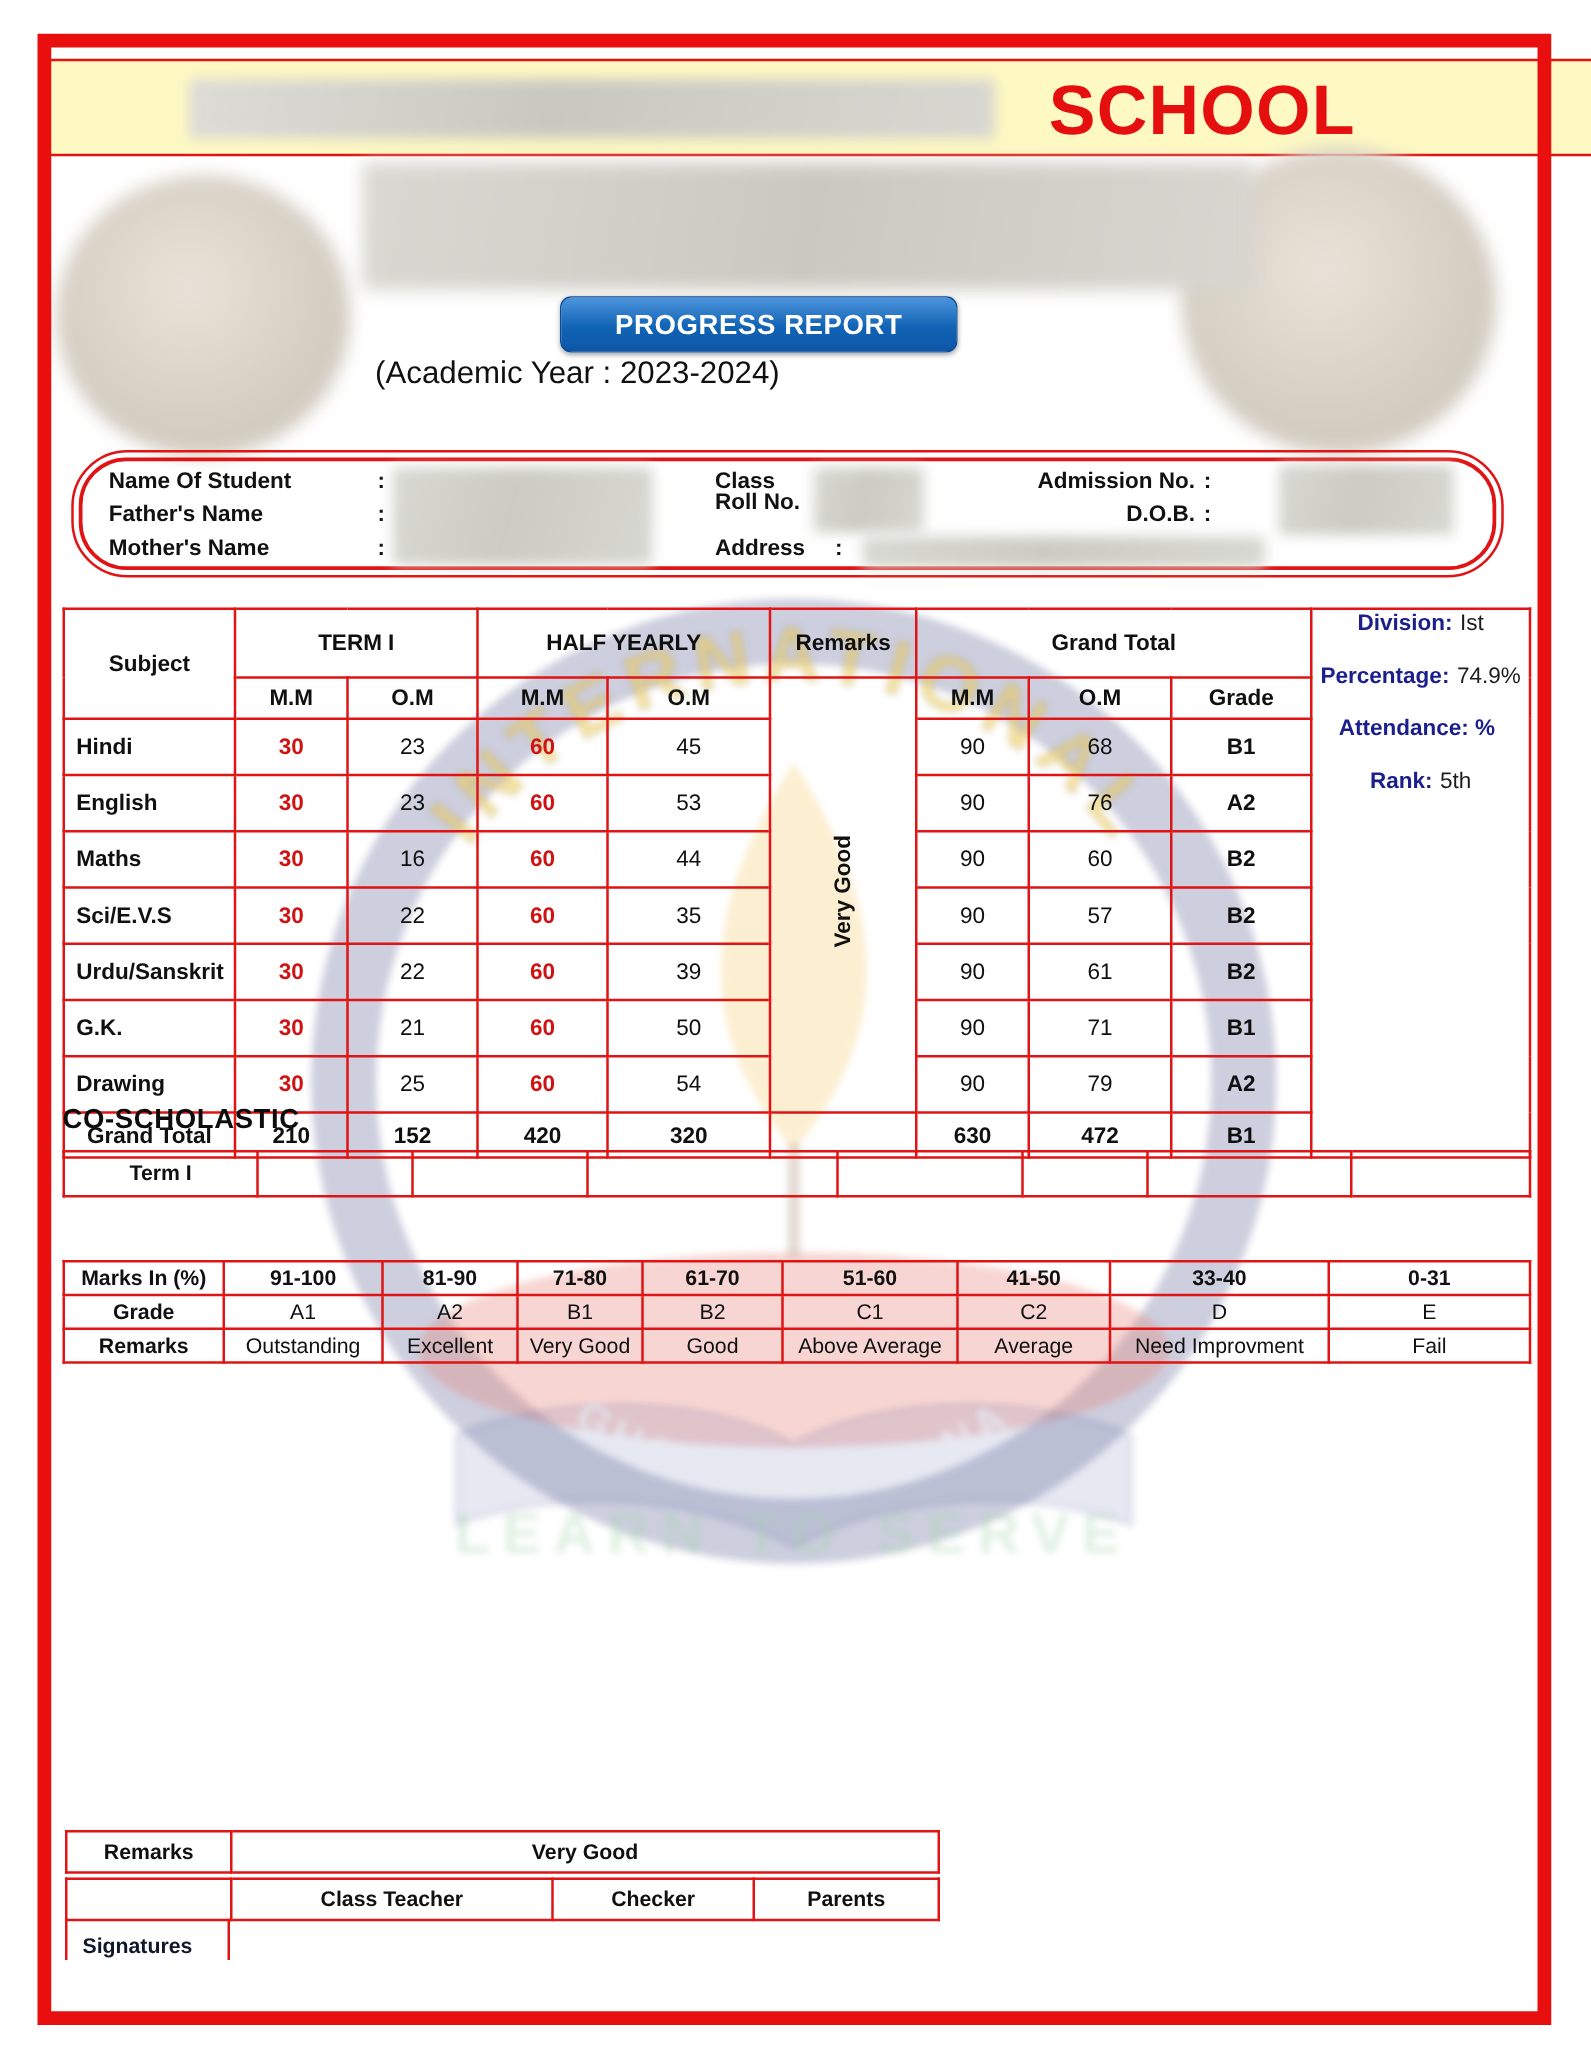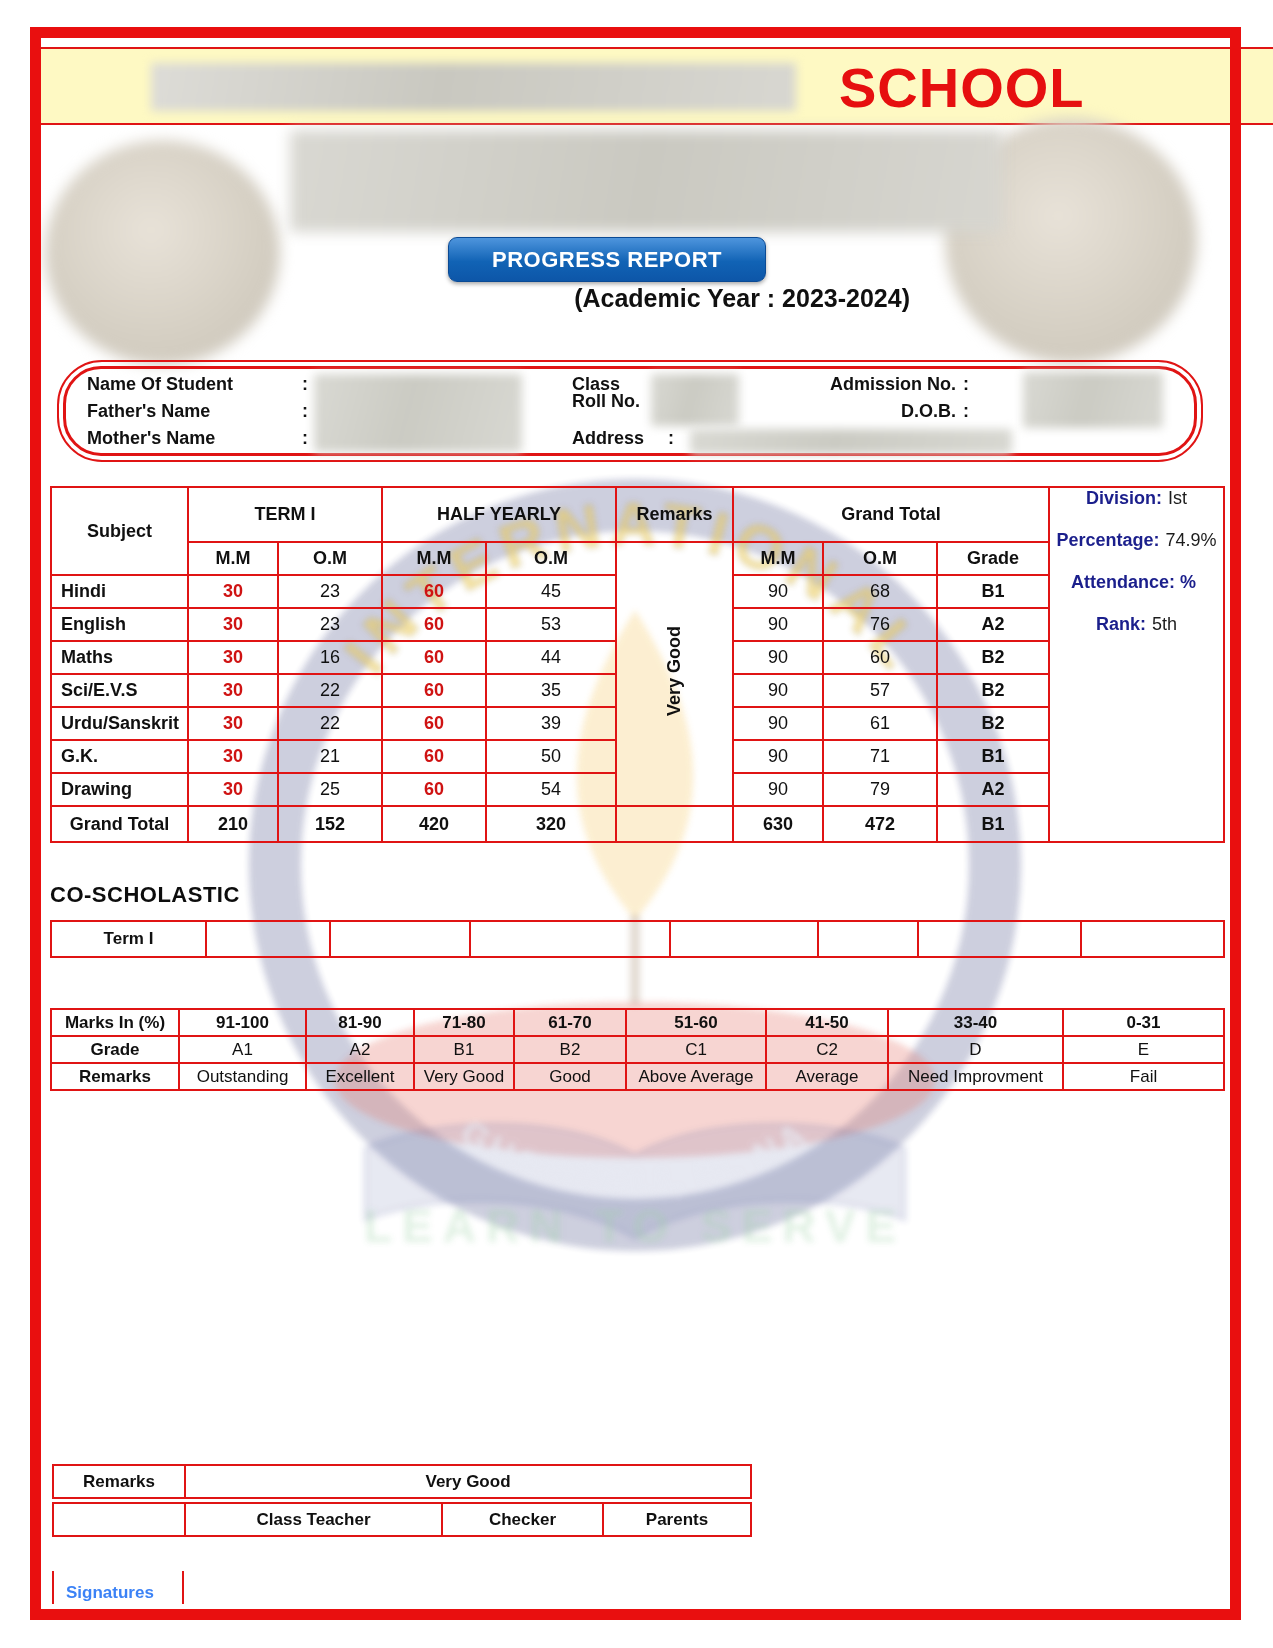--- a/index.html
+++ b/index.html
@@ -14,49 +14,49 @@
   .layer{z-index:2;}
   
   .page-border{left:30px;top:27px;width:1211px;height:1593px;border:11px solid #e90f0f;z-index:3;pointer-events:none;}
   
   .header-box{left:34px;top:47px;width:1268px;height:78px;background:#fef9c3;border:2px solid var(--red);z-index:2;}
   .name-redact{left:115px;top:14px;width:645px;height:48px;background:linear-gradient(100deg,#dddcd7 0%,#c9c8c0 45%,#d8d7d1 100%);filter:blur(5px);}
   .school-title{left:803px;top:6px;font-size:56px;font-weight:700;color:#e60f0f;letter-spacing:1px;}
   .photo-blur{border-radius:50%;background:radial-gradient(circle at 45% 40%,#e8e2d8 0%,#d6d0c4 55%,#cfc9bd 78%,rgba(207,201,189,0) 100%);filter:blur(7px);z-index:2;}
   .addr-redact{left:290px;top:130px;width:712px;height:102px;background:linear-gradient(100deg,#d9d8d2 0%,#cac9c1 50%,#d7d6d0 100%);filter:blur(7px);z-index:2;}
   .report-btn{left:448px;top:237px;width:318px;height:45px;border-radius:9px;background:linear-gradient(#4e95dd,#1163b5 55%,#0d56a8);border:1px solid #0b4a94;box-shadow:0 2px 4px rgba(0,0,0,.35);display:flex;align-items:center;justify-content:center;color:#ffffff;font-size:22px;font-weight:700;letter-spacing:.5px;z-index:2;}
-  .acad-year{left:300px;top:284px;width:610px;text-align:right;font-size:25px;font-weight:700;color:#101010;z-index:2;}
+  .acad-year{left:300px;top:284px;width:610px;text-align:left;font-size:25px;font-weight:400;color:#101010;z-index:2;}
   
   .info-outer{left:57px;top:360px;width:1146px;height:102px;border:2px solid var(--red);border-radius:45px;z-index:2;}
   .info-inner{position:absolute;left:4px;top:4px;right:4px;bottom:4px;border:3px solid var(--red);border-radius:38px;}
   .ilabel{font-size:18px;font-weight:700;color:#111;z-index:2;white-space:nowrap;}
   .redact{background:linear-gradient(105deg,#d9d9d3 0%,#cbcbc3 45%,#d8d8d2 100%);filter:blur(5px);border-radius:2px;z-index:2;}
   
   .rt{border-collapse:collapse;table-layout:fixed;background:transparent;}
   .rt td{border:2px solid var(--red);text-align:center;font-weight:700;font-size:18px;color:#101010;padding:0;overflow:hidden;}
   .rt .lft{text-align:left;padding-left:9px;}
   .rt .om{font-weight:400;}
   .rt .mm{color:var(--mark-red);}
   .h1 td{height:55px;}
   .h2 td{height:33px;}
-  .dr td{height:33px;}
+  .dr td{height:45px;}
   .tr-total td{height:36px;}
   .remarks-merged span{writing-mode:vertical-rl;transform:rotate(180deg);font-weight:700;font-size:18px;color:#101010;}
   .panel-cell{vertical-align:top;text-align:left;padding:62px 4px 0 10px;}
   .sum-line{margin-bottom:21px;font-size:18px;white-space:nowrap;}
   .sum-label{color:var(--navy);font-weight:700;}
   .sum-val{font-weight:400;color:#1c1c1c;margin-left:6px;}
   .co-head td{background:rgba(226,236,243,.45);height:36px;font-size:17px;}
   .co-row td{height:36px;font-size:17px;}
   .gt3 td{height:27px;font-size:17px;}
   .gt3 .v400{font-weight:400;margin-left:36px;}
   .sec-heading{left:50px;top:882px;font-size:22px;font-weight:700;color:#0d0d0d;letter-spacing:.5px;z-index:2;}
   .f17 td{font-size:17px;}
   .fr td{height:33px;}
-  .sig-ext{position:absolute;left:0;top:33px;width:132px;height:33px;border-left:2px solid var(--red);border-right:2px solid var(--red);display:flex;align-items:flex-end;padding:0 4px 1px 12px;font-size:17px;font-weight:700;color:#3b82f6;margin-top:36px;}
+  .sig-ext{position:absolute;left:0;top:33px;width:132px;height:33px;border-left:2px solid var(--red);border-right:2px solid var(--red);display:flex;align-items:flex-end;padding:0 4px 1px 12px;font-size:17px;font-weight:700;color:#0f172a;}
   
   .wm{left:235px;top:460px;width:800px;height:820px;z-index:1;filter:blur(3px);opacity:.9;}
   .motto{font-weight:700;letter-spacing:10px;}
 </style>
 </head>
 <body>
 
 <div class="page">
 
   <div class="abs wm">

